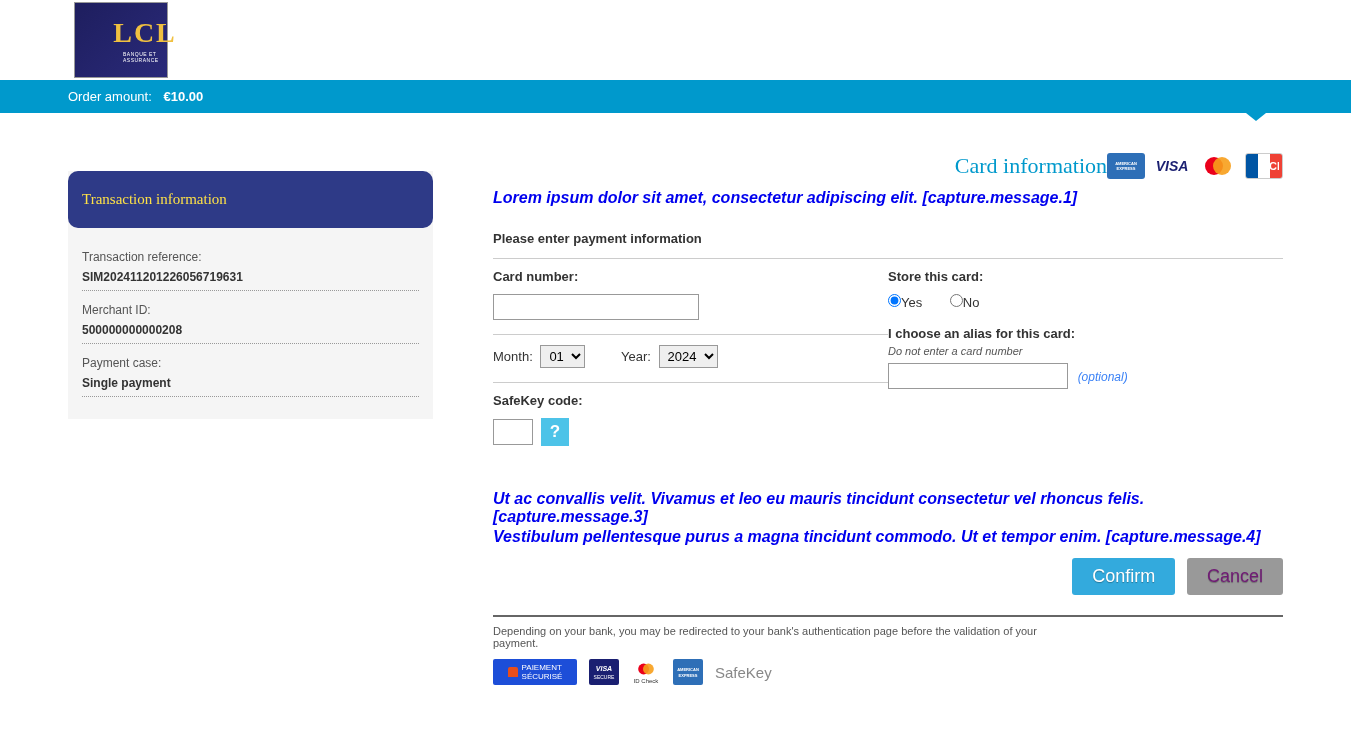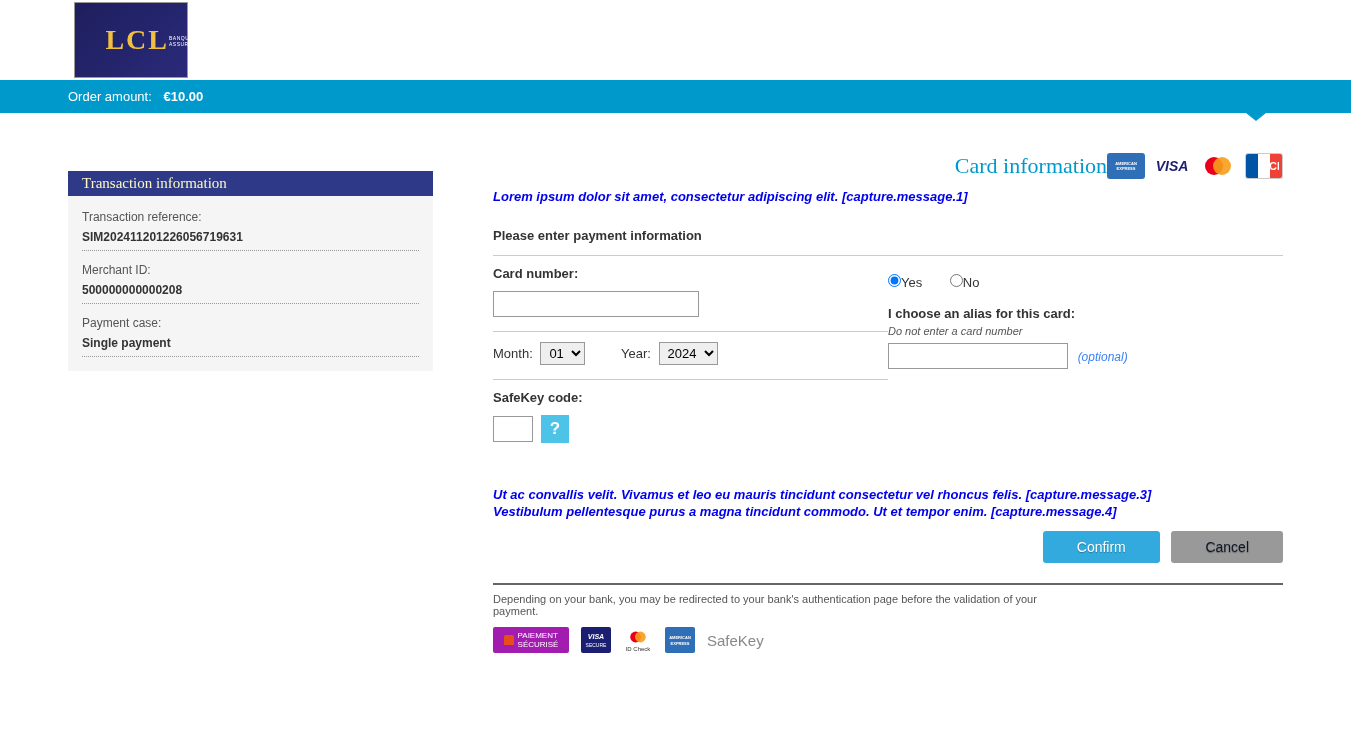--- a/index.html
+++ b/index.html
@@ -1,44 +1,44 @@
 <!DOCTYPE html>
 <html><head>
 <meta charset="utf-8">
 <style>
 * { box-sizing: border-box; margin: 0; padding: 0; }
 body { font-family: Arial, sans-serif; font-size: 13px; color: #333; background: #fff; }
 .header { padding: 2px 0 2px 74px; }
-.logo { width: 114px; height: 76px; background: linear-gradient(135deg, #1e1e5e 0%, #2a2a7a 100%); border: 1px solid #999; display: flex; flex-direction: row; align-items: center; justify-content: center; padding-left: 48px; }
+.logo { width: 94px; height: 76px; background: linear-gradient(135deg, #1e1e5e 0%, #2a2a7a 100%); border: 1px solid #999; display: flex; flex-direction: column; align-items: center; justify-content: center; padding-left: 48px; }
 .logo-text { font-family: Georgia, serif; font-size: 28px; font-weight: bold; color: #f0c040; letter-spacing: 2px; }
 .logo-sub { font-size: 5px; color: #fff; letter-spacing: 0.5px; margin-top: 2px; }
 .order-bar { background: #0099cc; color: #fff; padding: 9px 0 9px 68px; font-size: 13px; position: relative; }
 .order-bar .amount { font-weight: bold; margin-left: 8px; }
 .order-bar::after { content: ''; position: absolute; right: 85px; bottom: -8px; width: 0; height: 0; border-left: 10px solid transparent; border-right: 10px solid transparent; border-top: 8px solid #0099cc; }
 .container { display: flex; padding: 40px 68px 20px 68px; gap: 60px; }
 .sidebar { width: 365px; flex-shrink: 0; margin-top: 18px; }
 .sidebar-box { background: #f5f5f5; }
-.sidebar-header { background: #2e3a87; color: #fef9c3; padding: 4px 14px; font-family: Georgia, serif; font-size: 15px; }
-.sidebar-body { padding: 8px 14px; }
+.sidebar-header { background: #2e3a87; color: #fde047; padding: 20px 14px; font-family: Georgia, serif; font-size: 15px; border-radius: 10px; }
+.sidebar-body { padding: 16px 14px; }
 .info-row { padding: 6px 0; border-bottom: 1px dotted #999; margin-bottom: 6px; }
 .info-label { font-size: 12px; color: #555; margin-bottom: 6px; }
 .info-value { font-size: 12px; font-weight: bold; }
 .main { flex: 1; }
 .main-header { display: flex; justify-content: flex-end; align-items: center; margin-bottom: 10px; }
 .main-title { font-family: Georgia, serif; font-size: 22px; color: #0099cc; font-weight: normal; }
 .card-logos { display: flex; gap: 8px; align-items: center; }
 .card-logo { width: 38px; height: 26px; border-radius: 3px; display: flex; align-items: center; justify-content: center; font-size: 9px; font-weight: bold; }
 .amex { background: #2e6fb7; color: #fff; }
 .visa { color: #1a1f71; font-style: italic; font-size: 14px; }
 .mastercard { position: relative; }
 .mc-circles { position: relative; width: 30px; height: 18px; }
 .mc-circles::before { content: ''; position: absolute; left: 2px; top: 0; width: 18px; height: 18px; border-radius: 50%; background: #eb001b; }
 .mc-circles::after { content: ''; position: absolute; right: 2px; top: 0; width: 18px; height: 18px; border-radius: 50%; background: #f79e1b; opacity: 0.9; }
 .cb { background: linear-gradient(90deg, #0055a4 33%, #fff 33%, #fff 66%, #ef4135 66%); border: 1px solid #ccc; }
-.capture-msg { color: #0000ee; font-weight: bold; font-style: italic; font-size: 13px; margin-bottom: 2px; }
+.capture-msg { color: #0000ee; font-weight: bold; font-style: italic; font-size: 16px; margin-bottom: 2px; }
 .instruction { font-weight: bold; font-size: 13px; margin: 24px 0 12px 0; }
 .form-columns { display: flex; }
 .form-col { flex: 1; }
 .form-group { border-top: 1px solid #ccc; padding: 10px 0 14px 0; }
 .form-label { font-size: 13px; font-weight: bold; margin-bottom: 10px; display: block; }
 .form-label-nb { font-size: 13px; font-weight: bold; margin-bottom: 4px; display: block; }
 input[type=text] { border: 1px solid #999; padding: 4px; font-size: 13px; }
 .card-input { width: 206px; height: 26px; }
 .expiry-row { font-size: 13px; }
 .expiry-row select { border: 1px solid #999; padding: 2px 4px; font-size: 13px; background: #efefef; margin-left: 4px; }
@@ -46,28 +46,28 @@
 .cvv-row { display: flex; align-items: center; gap: 8px; }
 .cvv-input { width: 40px; height: 26px; }
 .help-btn { width: 28px; height: 28px; background: #4dc3e8; color: #fff; font-weight: bold; font-size: 17px; border: none; cursor: pointer; }
 .radio-row { margin: 8px 0 16px 0; font-size: 13px; }
 .radio-row label { margin-right: 24px; }
 .hint { font-style: italic; font-size: 11px; color: #555; margin-bottom: 6px; }
 .alias-input { width: 180px; height: 26px; }
 .optional { font-style: italic; font-size: 12px; color: #3b82f6; margin-left: 6px; }
 .capture-block2 { margin-top: 30px; }
 .btn-row { text-align: right; margin-top: 12px; }
-.btn { padding: 8px 34px; font-size: 14px; border: none; border-radius: 3px; cursor: pointer; margin-left: 8px; text-shadow: 0 1px 1px rgba(0,0,0,0.3); }
+.btn { padding: 8px 20px; font-size: 18px; border: none; border-radius: 3px; cursor: pointer; margin-left: 8px; text-shadow: 0 1px 1px rgba(0,0,0,0.3); }
 .btn-confirm { background: #33aadd; color: #fff; }
-.btn-cancel { background: #999; color: #0f172a; }
+.btn-cancel { background: #999; color: #701a75; }
 hr.sep { border: none; border-top: 2px solid #666; margin: 20px 0 8px 0; }
 .redirect-note { font-size: 11px; color: #555; max-width: 560px; margin-bottom: 10px; }
 .security-logos { display: flex; gap: 12px; align-items: center; }
 .sec-logo { height: 26px; display: flex; align-items: center; justify-content: center; font-size: 8px; border-radius: 2px; }
-.sec-paiement { width: 76px; background: #a21caf; color: #fff; font-size: 8px; position: relative; }
+.sec-paiement { width: 84px; background: #1d4ed8; color: #fff; font-size: 8px; position: relative; }
 .sec-paiement .lock { width: 10px; height: 10px; background: #e84e1b; border-radius: 2px 2px 0 0; margin-right: 4px; }
 .sec-visa-secure { width: 30px; background: #1a1f71; color: #fff; flex-direction: column; }
 .sec-mc-check { width: 30px; flex-direction: column; }
 .sec-amex-safekey-a { width: 30px; background: #2e6fb7; }
 .sec-safekey { font-size: 15px; color: #888; font-weight: 300; }
 </style>
 </head>
 <body>
 
 <div class="header">
@@ -147,20 +147,21 @@
           <label class="form-label">SafeKey code:</label>
           <div class="cvv-row">
             <input type="text" class="cvv-input" style="">
             <button class="help-btn">?</button>
           </div>
         </div>
       </div>
 
       <div class="form-col">
         <div class="form-group" style="border-top:1px solid #ccc;">
+          <label class="form-label">Store this card:</label>
           <div class="radio-row">
             <label><input type="radio" name="store" checked="" style=""><span>Yes</span></label>
             <label><input type="radio" name="store" style=""><span>No</span></label>
           </div>
           <label class="form-label-nb">I choose an alias for this card:</label>
           <div class="hint">Do not enter a card number</div>
           <input type="text" class="alias-input" style="">
           <span class="optional">(optional)</span>
         </div>
       </div>

